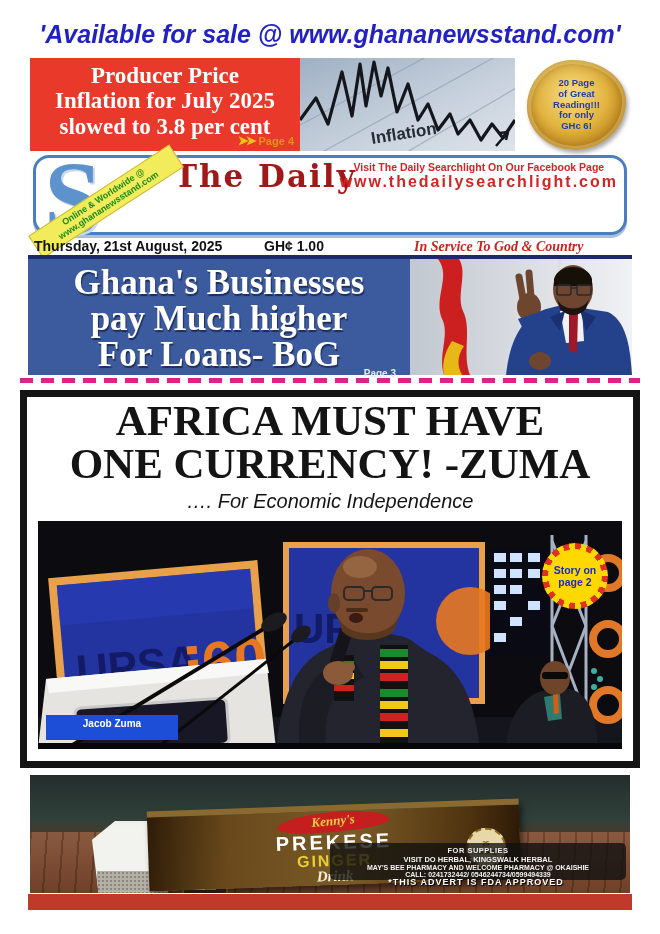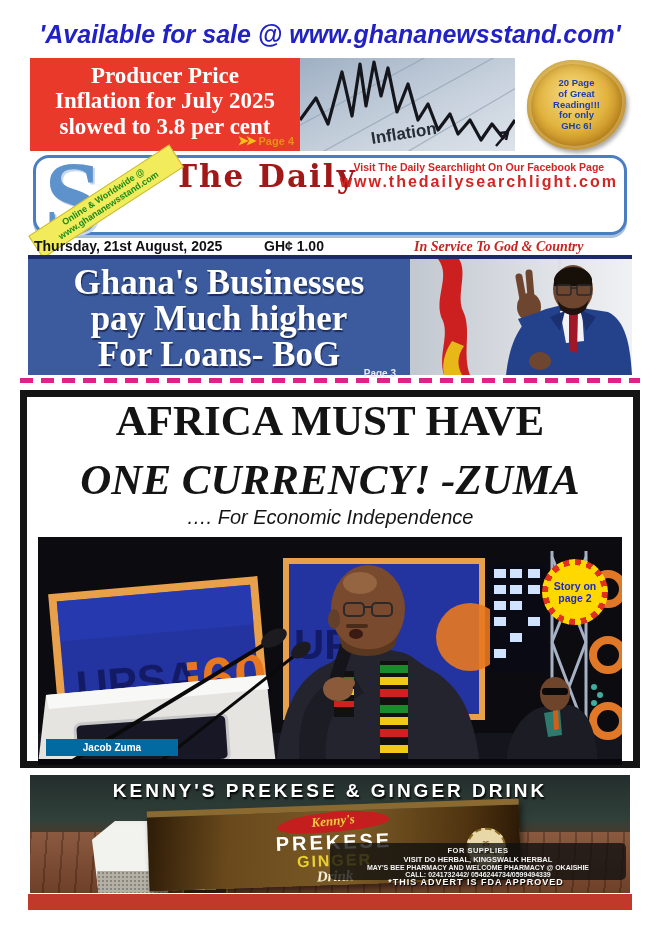--- a/index.html
+++ b/index.html
@@ -68,21 +68,21 @@
           background:repeating-linear-gradient(90deg,#e0218a 0 13px,#ffffff 13px 21px);}
 
   
   .lead{top:390px;left:20px;width:620px;height:378px;border:7px solid #141414;
         background:#fff;box-sizing:border-box;}
   .lead-h{margin-top:2px;text-align:center;font-family:"Liberation Serif",serif;
           font-weight:bold;font-size:43px;line-height:1.0;color:#141414;}
   .lead-sub{text-align:center;font-weight:normal;font-style:italic;font-size:20px;
             color:#151515;margin-top:5px;}
   .lead-photo{position:relative;width:584px;height:228px;margin:8px auto 0;background:#000;overflow:hidden;}
-  .caption{position:absolute;left:8px;bottom:9px;width:132px;height:17px;background:#0369a1;
+  .caption{position:absolute;left:8px;bottom:9px;width:132px;height:25px;background:#1d4ed8;
            color:#fff;font-size:10px;font-weight:bold;text-align:center;line-height:17px;}
   .starburst{position:absolute;right:14px;top:22px;width:66px;height:66px;border-radius:50%;
              background:repeating-conic-gradient(#e03020 0 11.25deg,#ffd800 11.25deg 22.5deg);
              display:flex;align-items:center;justify-content:center;}
   .starburst-inner{width:54px;height:54px;border-radius:50%;background:#ffd800;
                    display:flex;align-items:center;justify-content:center;
                    color:#1a2acc;font-size:10.5px;font-weight:bold;line-height:1.15;
                    text-align:center;white-space:pre-line;}
 
   
@@ -222,21 +222,21 @@
         <path d="M108,60 L132,52 L138,68 L116,76 Z" fill="#24418c"></path>
         <ellipse cx="130" cy="102" rx="11" ry="9" fill="#6e4630"></ellipse>
       </svg>
     </div>
   </div>
 
   <div class="abs dashes"></div>
 
   <div class="abs lead">
     <div class="lead-h">AFRICA MUST HAVE</div>
-    <div class="lead-h" style="margin-top:16px;font-style:italic;">ONE CURRENCY! -ZUMA</div>
+    <div class="lead-h" style="margin-top:0;">ONE CURRENCY! -ZUMA</div>
     <div class="lead-sub">…. For Economic Independence</div>
 
     <div class="lead-photo">
       <svg width="584" height="228" viewBox="0 0 584 228">
         <rect width="584" height="228" fill="#0b0b10"></rect>
         <rect y="196" width="584" height="32" fill="#15151d"></rect>
 
         <g transform="rotate(-5 120 120)">
           <rect x="16" y="48" width="210" height="148" fill="#e8a04a"></rect>
           <rect x="24" y="56" width="194" height="132" fill="#2333a0"></rect>
@@ -345,21 +345,20 @@
       <div class="caption">Jacob Zuma</div>
       <div class="starburst">
         <div class="starburst-inner">Story on
 page 2</div>
       </div>
     </div>
   </div>
 
   <div class="abs ad">
     <div class="ad-wood"></div>
-    <div class="ad-title">KENNY'S PREKESE &amp; GINGER DRINK</div>
 
     <div class="teabag"></div>
     <div class="sachet">
       <div class="m1"></div>
       <div class="m2"></div>
       <div class="m3"></div>
     </div>
 
     <div class="ad-box">
       <div class="ad-swoosh">Kenny's</div>

